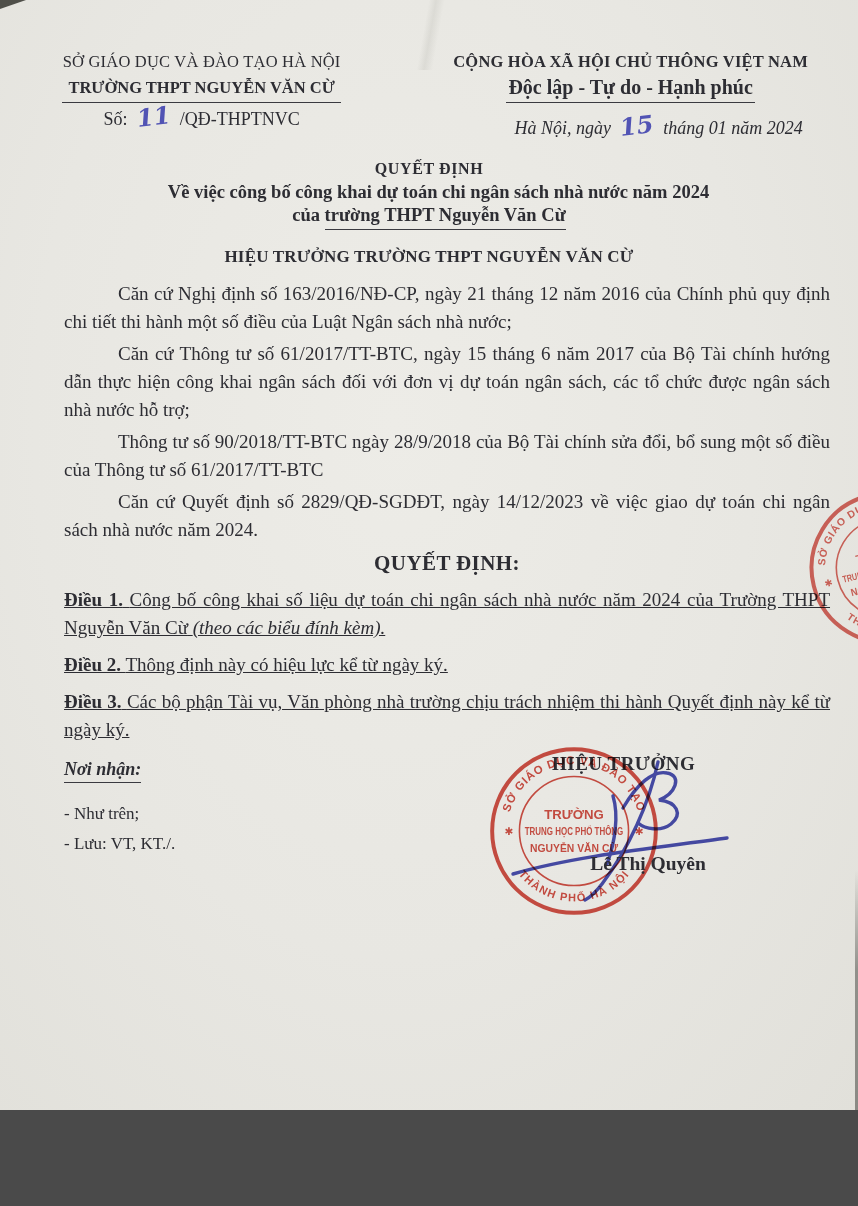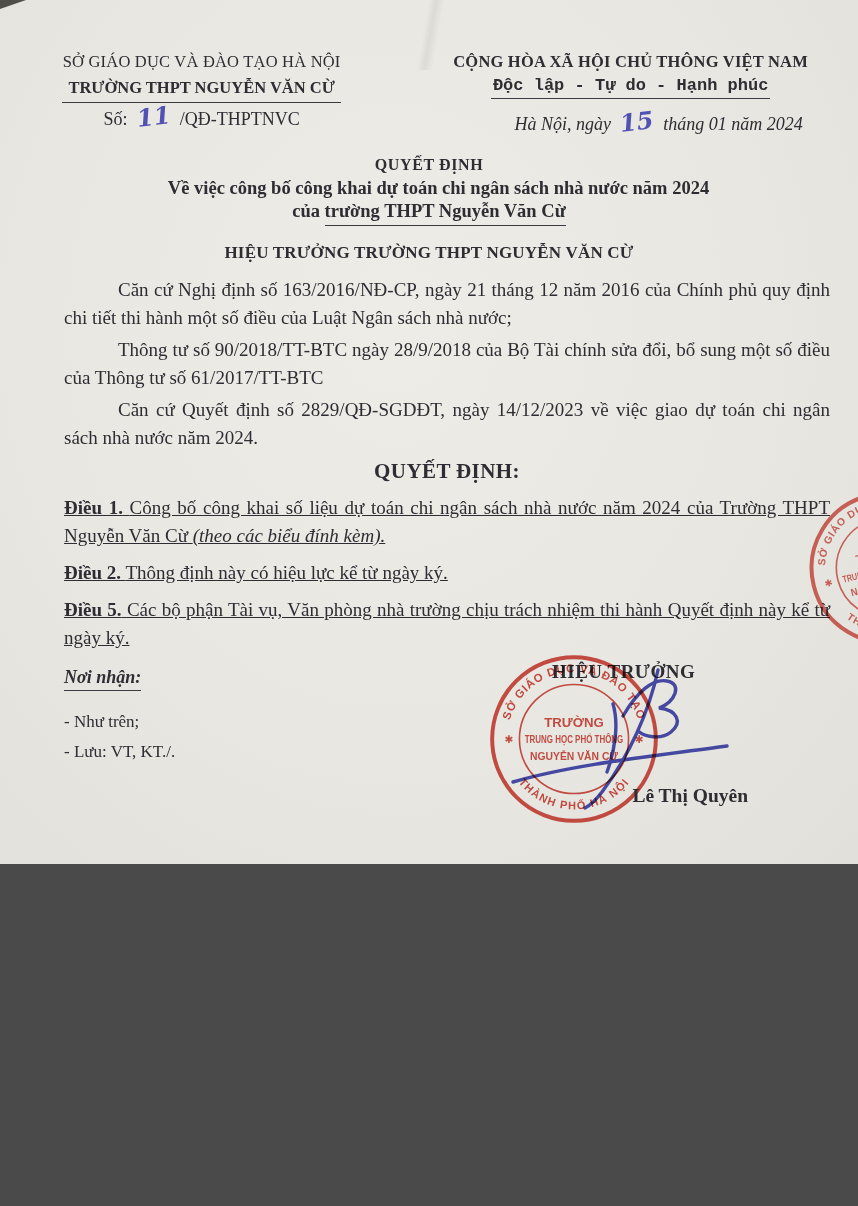--- a/index.html
+++ b/index.html
@@ -1,17 +1,17 @@
 <!DOCTYPE html>
 <html><head>
 <meta charset="utf-8">
 <style>
   html,body{margin:0;padding:0;background:#4a4a4a;}
   .page{
-    position:relative;width:858px;height:864px;overflow:hidden;margin:0 auto;
+    position:relative;width:858px;height:1110px;overflow:hidden;margin:0 auto;
     background:radial-gradient(ellipse at 46% 38%, #edece7 0%, #e8e7e2 55%, #e1e0da 100%);
     font-family:"Liberation Serif","DejaVu Serif",serif;
     color:#2d2d33;
   }
   
   .corner-mark{position:absolute;left:0;top:0;width:26px;height:9px;background:#35352f;
     clip-path:polygon(0 0,100% 0,0 100%);opacity:.85;}
   .crease{position:absolute;left:400px;top:0;width:60px;height:70px;
     background:linear-gradient(100deg,transparent 40%,rgba(120,120,110,.12) 50%,transparent 62%);}
   .edge-shade{position:absolute;right:0;top:870px;width:3px;height:336px;
@@ -23,22 +23,22 @@
   .header-right{width:53%;text-align:center;}
   .dept{font-size:16.5px;letter-spacing:.2px;}
   .school-underline{display:inline-block;font-weight:bold;font-size:16.5px;margin-top:6px;
     border-bottom:1.6px solid #3a3a40;padding:0 6px 4px;}
   .doc-number{margin-top:6px;font-size:18px;}
   .handwritten{font-family:"DejaVu Serif",serif;font-style:italic;font-weight:bold;
     color:#5153b4;display:inline-block;transform:rotate(-7deg);margin:0 5px;line-height:0;}
   .hw-lg{font-size:24px;}
   .country{font-weight:bold;font-size:16.5px;letter-spacing:.2px;}
   .motto-wrap{margin-top:4px;}
-  .motto{display:inline-block;font-weight:bold;font-size:17px;
-    border-bottom:1.7px solid #3a3a40;padding:0 2px 3px;font-family:Liberation Mono, monospace;}
+  .motto{display:inline-block;font-weight:bold;font-size:20px;
+    border-bottom:1.7px solid #3a3a40;padding:0 2px 3px;}
   .dateline{margin-top:15px;font-style:italic;font-size:18px;padding-left:56px;}
 
   
   .title-block{text-align:center;margin-top:21px;}
   .title-main{font-size:16px;font-weight:bold;letter-spacing:.6px;}
   .title-sub{font-size:18.5px;font-weight:bold;margin-top:4px;padding-left:19px;}
   .title-subject{font-size:18.5px;font-weight:bold;margin-top:2px;}
   .subject-underline{display:inline-block;border-bottom:1.5px solid #3a3a40;padding-bottom:3px;}
   .issuer{font-size:17px;font-weight:bold;margin-top:17px;letter-spacing:.2px;}
 
@@ -52,21 +52,21 @@
 
   
   .footer{position:relative;height:470px;margin-top:2px;}
   .recipients{position:absolute;left:64px;top:6px;font-size:17px;}
   .recipients-heading{display:inline-block;font-weight:bold;font-style:italic;font-size:18px;
     border-bottom:1.7px solid #3a3a40;padding-bottom:2px;}
   .recipient-line1{margin-top:21px;}
   .recipient-line2{margin-top:10px;}
   .signer-title{position:absolute;left:552px;top:0px;width:190px;text-align:left;
     font-weight:bold;font-size:19px;letter-spacing:.5px;}
-  .signer-name{position:absolute;left:548px;top:124px;width:200px;text-align:right;
+  .signer-name{position:absolute;left:548px;top:100px;width:200px;text-align:center;
     font-weight:bold;font-size:19.5px;}
   .main-seal{position:absolute;left:486px;top:-10px;mix-blend-mode:multiply;opacity:.88;}
   .signature-ink{position:absolute;left:495px;top:3px;mix-blend-mode:multiply;opacity:.92;}
   .edge-seal{position:absolute;left:806px;top:488px;transform:rotate(-14deg);
     mix-blend-mode:multiply;opacity:.8;}
   .seal-ring-text{font-family:"Liberation Sans","DejaVu Sans",sans-serif;font-weight:bold;}
 </style>
 </head>
 <body>
 
@@ -107,38 +107,39 @@
     <div class="title-subject">
       <span>của</span>
       <span class="subject-underline">trường THPT Nguyễn Văn Cừ</span>
     </div>
     <div class="issuer">HIỆU TRƯỞNG TRƯỜNG THPT NGUYỄN VĂN CỪ</div>
   </div>
 
   <div class="bodytext">
     <div class="preamble">
       <p>Căn cứ Nghị định số 163/2016/NĐ-CP, ngày 21 tháng 12 năm 2016 của Chính phủ quy định chi tiết thi hành một số điều của Luật Ngân sách nhà nước;</p>
+      <p>Căn cứ Thông tư số 61/2017/TT-BTC, ngày 15 tháng 6 năm 2017 của Bộ Tài chính hướng dẫn thực hiện công khai ngân sách đối với đơn vị dự toán ngân sách, các tổ chức được ngân sách nhà nước hỗ trợ;</p>
       <p>Thông tư số 90/2018/TT-BTC ngày 28/9/2018 của Bộ Tài chính sửa đổi, bổ sung một số điều của Thông tư số 61/2017/TT-BTC</p>
       <p>Căn cứ Quyết định số 2829/QĐ-SGDĐT, ngày 14/12/2023 về việc giao dự toán chi ngân sách nhà nước năm 2024.</p>
     </div>
 
     <div class="decree-heading">QUYẾT ĐỊNH:</div>
 
     <div class="articles">
       <p>
         <span class="article-label">Điều 1.</span>
         <span>Công bố công khai số liệu dự toán chi ngân sách nhà nước năm 2024 của Trường THPT Nguyễn Văn Cừ</span>
         <span class="article-note">(theo các biểu đính kèm).</span>
       </p>
       <p>
         <span class="article-label">Điều 2.</span>
         <span>Thông định này có hiệu lực kể từ ngày ký.</span>
       </p>
       <p>
-        <span class="article-label">Điều 5.</span>
+        <span class="article-label">Điều 3.</span>
         <span>Các bộ phận Tài vụ, Văn phòng nhà trường chịu trách nhiệm thi hành Quyết định này kể từ ngày ký.</span>
       </p>
     </div>
   </div>
 
   <div class="footer">
     <div class="recipients">
       <span class="recipients-heading">Nơi nhận:</span>
       <div class="recipient-line1">- Như trên;</div>
       <div class="recipient-line2">- Lưu: VT, KT./.</div>

